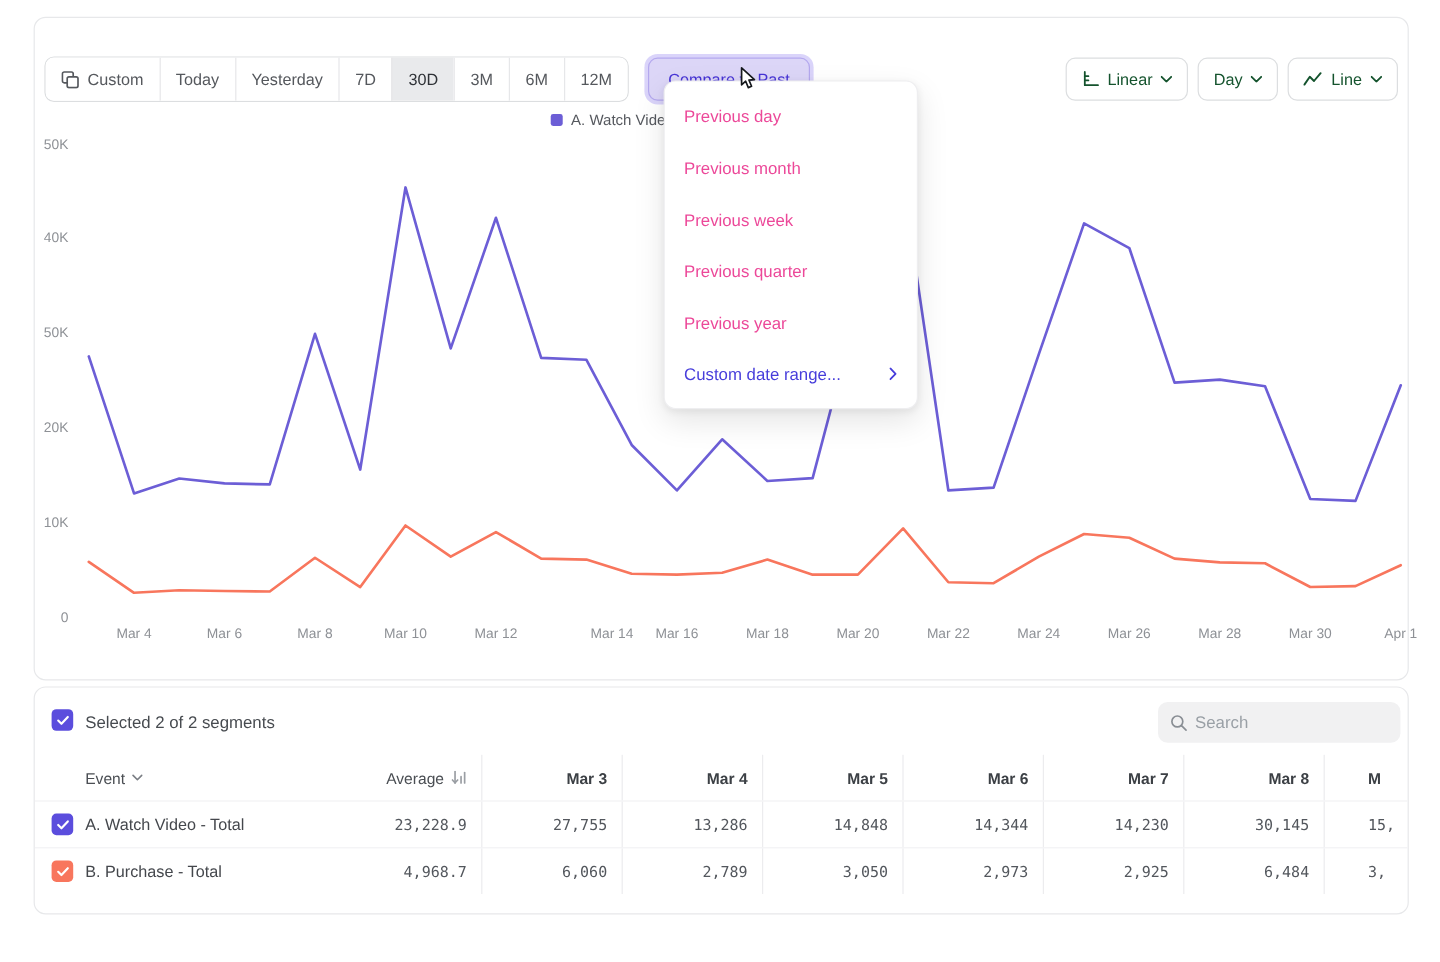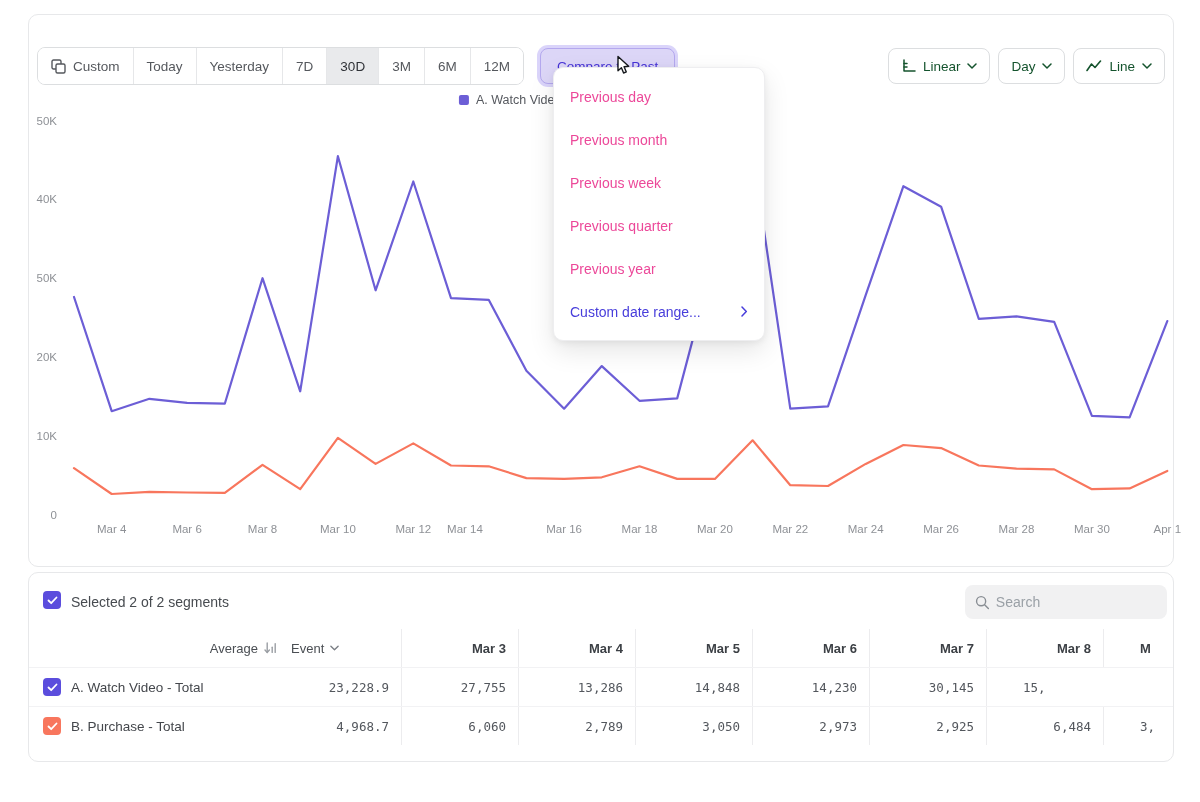--- a/index.html
+++ b/index.html
@@ -135,21 +135,21 @@
       <div class="ytick" style="top: 415.1px;">10K</div>
       <div class="ytick" style="top: 336.2px;">20K</div>
       <div class="ytick" style="top: 257.3px;">50K</div>
       <div class="ytick" style="top: 178.4px;">40K</div>
       <div class="ytick" style="top: 99.5px;">50K</div>
       <div class="xtick" style="left: 82.7px;">Mar 4</div>
       <div class="xtick" style="left: 158.1px;">Mar 6</div>
       <div class="xtick" style="left: 233.5px;">Mar 8</div>
       <div class="xtick" style="left: 308.9px;">Mar 10</div>
       <div class="xtick" style="left: 384.3px;">Mar 12</div>
-      <div class="xtick" style="left: 436px;">Mar 14</div>
+      <div class="xtick" style="left: 481px;">Mar 14</div>
       <div class="xtick" style="left: 535.1px;">Mar 16</div>
       <div class="xtick" style="left: 610.5px;">Mar 18</div>
       <div class="xtick" style="left: 685.9px;">Mar 20</div>
       <div class="xtick" style="left: 761.3px;">Mar 22</div>
       <div class="xtick" style="left: 836.7px;">Mar 24</div>
       <div class="xtick" style="left: 912.1px;">Mar 26</div>
       <div class="xtick" style="left: 987.5px;">Mar 28</div>
       <div class="xtick" style="left: 1062.9px;">Mar 30</div>
       <div class="xtick" style="left: 1138.3px;">Apr 1</div>
     </div>
@@ -187,37 +187,37 @@
       <svg width="17" height="17" viewBox="0 0 17 17">
           <circle cx="7" cy="7" r="5.2" fill="none" stroke="#898e94" stroke-width="1.6"></circle>
           <path d="M11 11l4.3 4.3" stroke="#898e94" stroke-width="1.6" stroke-linecap="round"></path>
         </svg>
       <input type="text" placeholder="Search" style="">
     </div>
   </div>
   <div class="table" id="seg-table">
       <div class="trow rb">
         <div class="cell col-check"></div>
+        <div class="cell col-event">
+          <span class="th-soft">Event</span>
+          <svg width="9" height="6" viewBox="0 0 10 6">
+            <path d="M1 1l4 4 4-4" fill="none" stroke="#7a7e84" stroke-width="1.5" stroke-linecap="round" stroke-linejoin="round"></path>
+          </svg>
+        </div>
         <div class="cell col-avg">
           <span class="th-soft">Average</span>
           <svg width="13" height="12" viewBox="0 0 13 12">
             <g stroke="#9a9ea3" stroke-width="1.4" fill="none" stroke-linecap="round">
               <path d="M3.2 1v9.4"></path>
               <path d="M1 8l2.2 2.4L5.4 8"></path>
               <path d="M8.2 10.4V5.2"></path>
               <path d="M11.2 10.4V1.8"></path>
             </g>
           </svg>
         </div>
-        <div class="cell col-event">
-          <span class="th-soft">Event</span>
-          <svg width="9" height="6" viewBox="0 0 10 6">
-            <path d="M1 1l4 4 4-4" fill="none" stroke="#7a7e84" stroke-width="1.5" stroke-linecap="round" stroke-linejoin="round"></path>
-          </svg>
-        </div>
         <div class="cell datecol th">Mar 3</div>
         <div class="cell datecol th">Mar 4</div>
         <div class="cell datecol th">Mar 5</div>
         <div class="cell datecol th">Mar 6</div>
         <div class="cell datecol th">Mar 7</div>
         <div class="cell datecol th">Mar 8</div>
         <div class="cell partial th">M</div>
       </div>
       <div class="trow rb">
         <div class="cell col-check">
@@ -225,20 +225,21 @@
             <svg width="11" height="9" viewBox="0 0 11 9">
               <path d="M1.5 4.5l2.7 2.7L9.5 1.5" fill="none" stroke="#fff" stroke-width="1.8" stroke-linecap="round" stroke-linejoin="round"></path>
             </svg>
           </span>
         </div>
         <div class="cell col-event name">A. Watch Video - Total</div>
         <div class="cell col-avg val">23,228.9</div>
         <div class="cell datecol val">27,755</div>
         <div class="cell datecol val">13,286</div>
         <div class="cell datecol val">14,848</div>
+        <div class="cell datecol val">14,344</div>
         <div class="cell datecol val">14,230</div>
         <div class="cell datecol val">30,145</div>
         <div class="cell partial val">15,</div>
       </div>
       <div class="trow">
         <div class="cell col-check">
           <span class="checkbox" style="background: rgb(248, 118, 93);">
             <svg width="11" height="9" viewBox="0 0 11 9">
               <path d="M1.5 4.5l2.7 2.7L9.5 1.5" fill="none" stroke="#fff" stroke-width="1.8" stroke-linecap="round" stroke-linejoin="round"></path>
             </svg>

